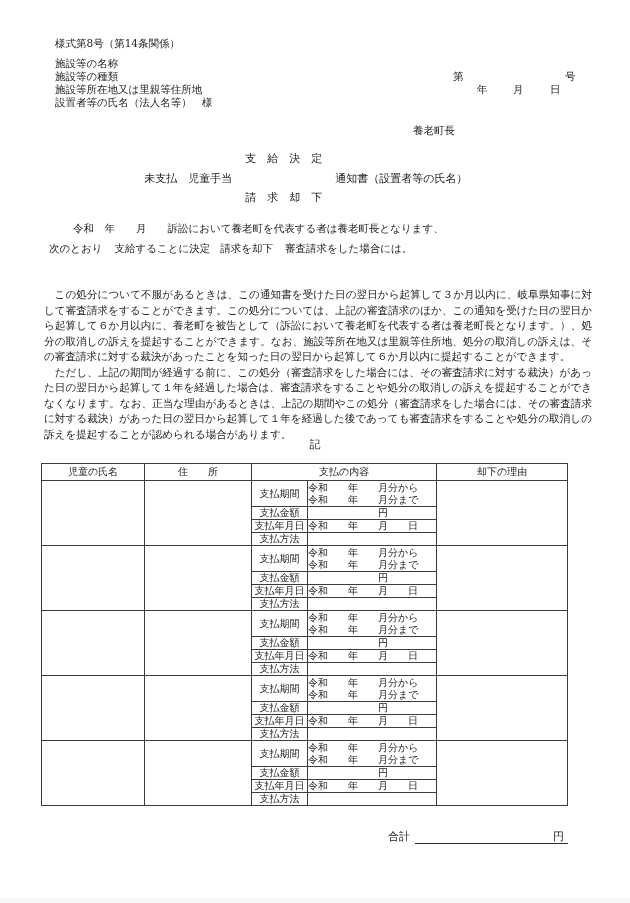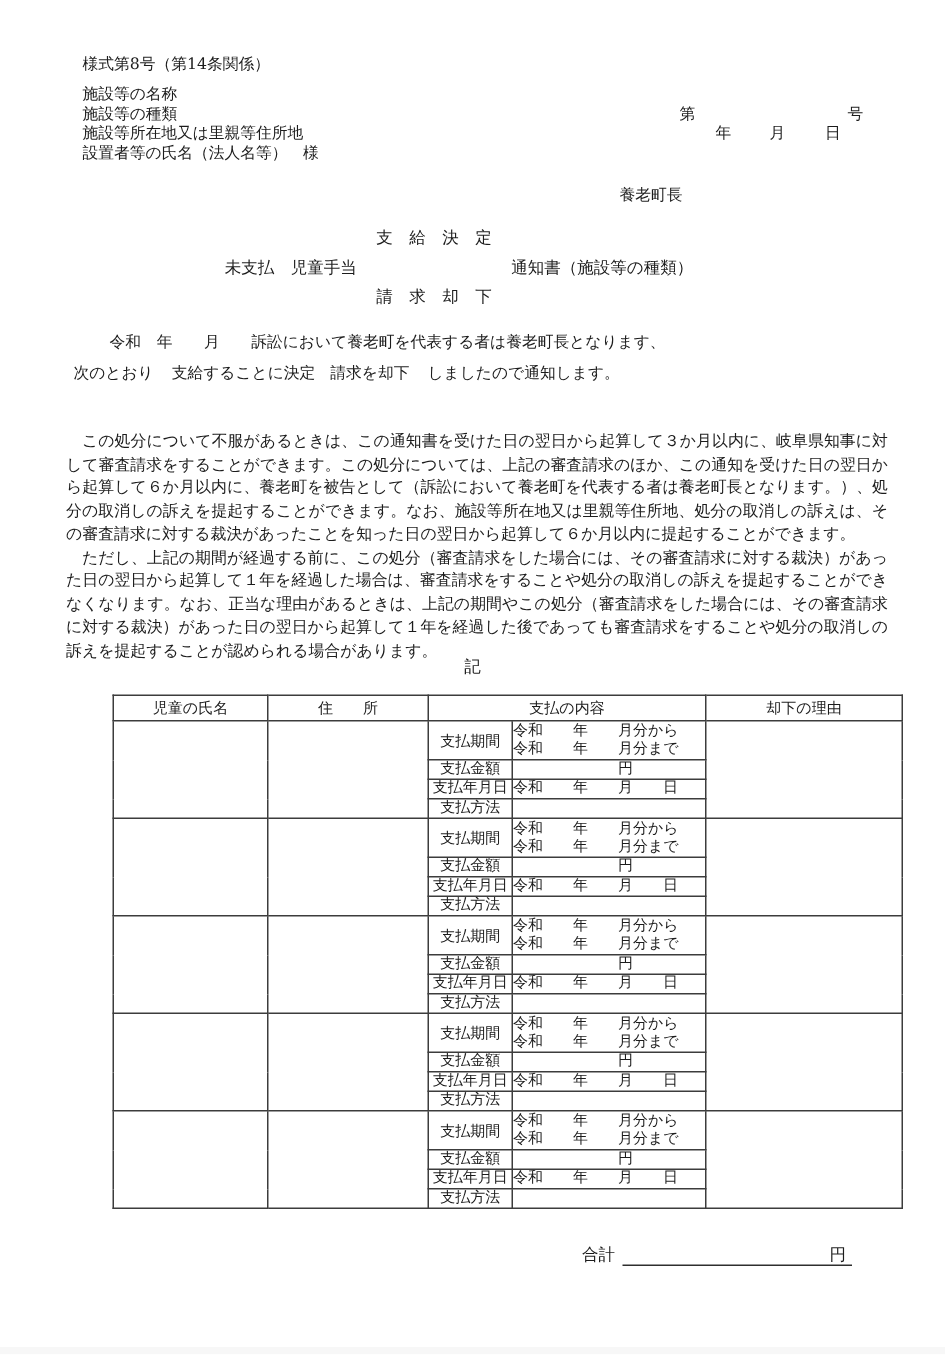--- a/index.html
+++ b/index.html
@@ -32,21 +32,21 @@
   .decision-stack{display:flex;flex-direction:row;align-items:center;gap:10px;}
   
   .para-wrap{
     position:absolute;left:44px;top:287px;width:548px;
     font-size:10.6px;line-height:15.5px;text-align:justify;
   }
   .para{margin:0;white-space:normal;}
   .ki{position:absolute;top:437px;left:0;width:630px;text-align:center;font-size:11px;}
   
   table.pay{
-    position:absolute;left:75px;top:463px;
+    position:absolute;left:41px;top:463px;
     border-collapse:collapse;table-layout:fixed;
     width:526px;font-size:10px;color:#1c1c1c;padding-left:27px;
   }
   table.pay th,table.pay td{
     border:1px solid #3c3c3c;
     padding:0;font-weight:normal;
     overflow:hidden;
   }
   table.pay th{height:16px;text-align:center;}
   td.c-label{text-align:center;}
@@ -86,32 +86,32 @@
   <div class="abs lbl" style="left:513px;top:83px;">月</div>
   <div class="abs lbl" style="left:550px;top:83px;">日</div>
   <div class="abs lbl" style="left:413px;top:124px;">養老町長</div>
 
   <div class="title-row">
     <span>未支払　児童手当</span>
     <span class="title-stack">
       <span>支　給　決　定</span>
       <span>請　求　却　下</span>
     </span>
-    <span>通知書（施設等の種類）</span>
+    <span>通知書（設置者等の氏名）</span>
   </div>
 
   <div class="abs lbl" style="left:73px;top:222px;">令和　年　　月　　訴訟において養老町を代表する者は養老町長となります、</div>
 
   <div class="decision-row">
     <span>次のとおり</span>
     <span class="decision-stack">
       <span>支給することに決定</span>
       <span>請求を却下</span>
     </span>
-    <span>しましたので通知します。</span>
+    <span>審査請求をした場合には。</span>
   </div>
 
   <div class="para-wrap">
     <p class="para">　この処分について不服があるときは、この通知書を受けた日の翌日から起算して３か月以内に、岐阜県知事に対して審査請求をすることができます。この処分については、上記の審査請求のほか、この通知を受けた日の翌日から起算して６か月以内に、養老町を被告として（訴訟において養老町を代表する者は養老町長となります。）、処分の取消しの訴えを提起することができます。なお、施設等所在地又は里親等住所地、処分の取消しの訴えは、その審査請求に対する裁決があったことを知った日の翌日から起算して６か月以内に提起することができます。</p>
     <p class="para">　ただし、上記の期間が経過する前に、この処分（審査請求をした場合には、その審査請求に対する裁決）があった日の翌日から起算して１年を経過した場合は、審査請求をすることや処分の取消しの訴えを提起することができなくなります。なお、正当な理由があるときは、上記の期間やこの処分（審査請求をした場合には、その審査請求に対する裁決）があった日の翌日から起算して１年を経過した後であっても審査請求をすることや処分の取消しの訴えを提起することが認められる場合があります。</p>
   </div>
 
   <div class="ki">記</div>
 
   <table class="pay">

